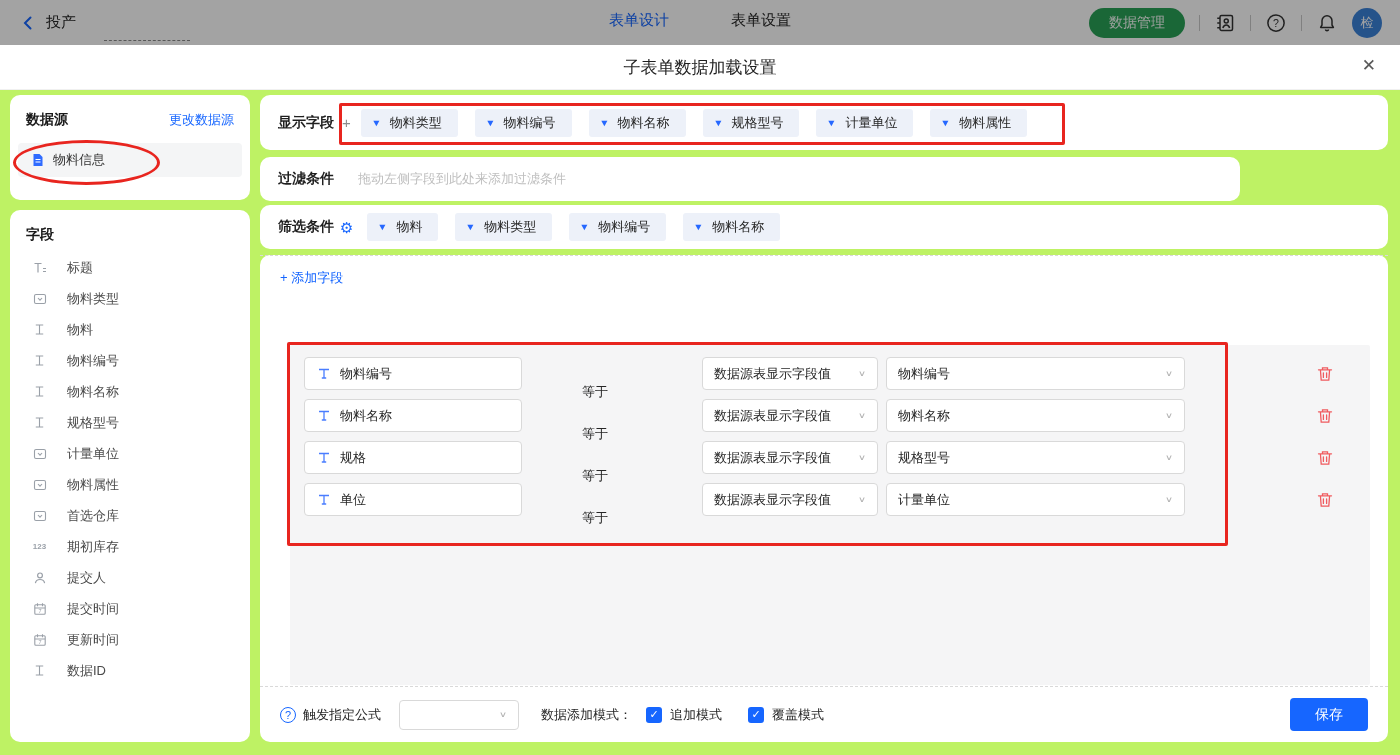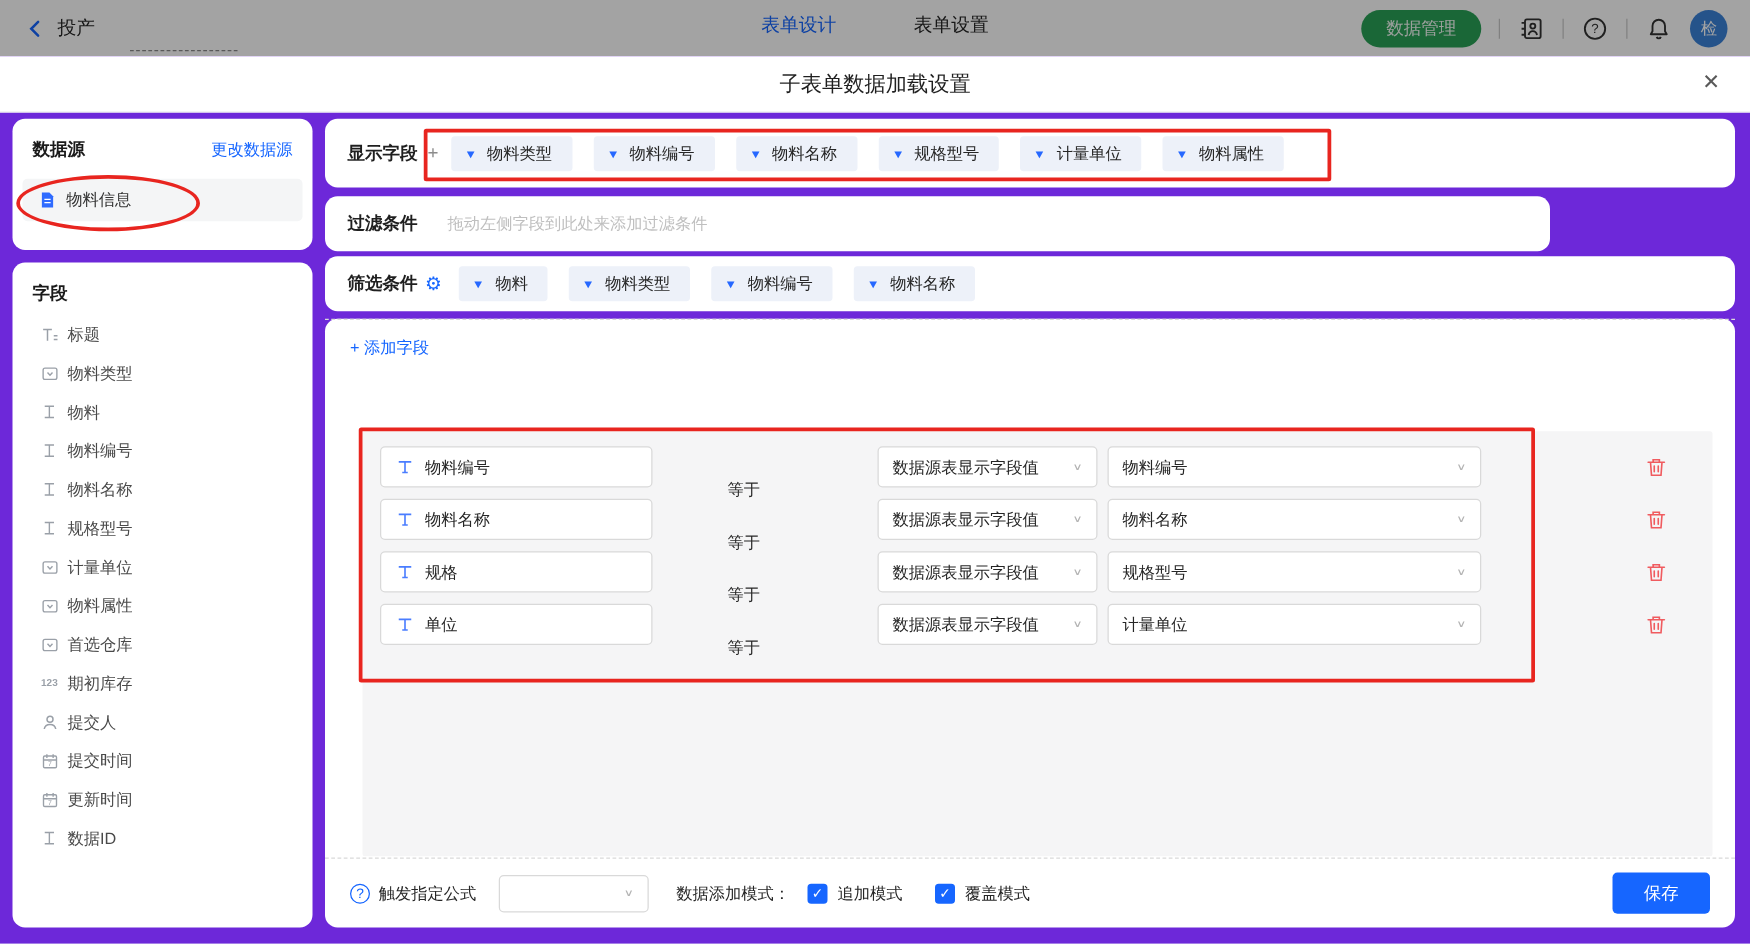--- a/index.html
+++ b/index.html
@@ -20,40 +20,40 @@
   .topbar-right { margin-left:auto; display:flex; align-items:center; gap:14px; padding-right:18px; }
   .pill-btn { background:#2aa157; color:#f2faf4; font-size:14px; border:none; border-radius:16px;
               height:30px; padding:0 20px; display:flex; align-items:center; }
   .tb-divider { width:1px; height:16px; background:#c9c9c9; }
   .tb-icon { width:22px; height:22px; display:inline-flex; align-items:center; justify-content:center; }
   .avatar { width:30px; height:30px; border-radius:50%; background:#3b82d8; color:#fff; font-size:13px;
             display:flex; align-items:center; justify-content:center; }
   .dim-overlay { position:absolute; top:0; left:0; width:1400px; height:45px; background:rgba(0,0,0,0.36); z-index:2; }
 
   
-  .modal { position:absolute; top:45px; left:0; width:1400px; height:710px; background:#6d28d9; z-index:3; }
+  .modal { position:absolute; top:45px; left:0; width:1400px; height:710px; background:#bef264; z-index:3; }
   .modal-titlebar { position:absolute; top:0; left:0; width:100%; height:45px; background:#fff;
                     display:flex; align-items:center; justify-content:center; border-bottom:1px solid #f0f0f0; }
   .modal-title { font-size:17px; font-weight:500; color:#1f1f1f; }
   .modal-close { position:absolute; right:24px; top:12px; font-size:17px; color:#595959; cursor:pointer;
                  background:none; border:none; line-height:1; }
 
   .card { position:absolute; background:#fff; border-radius:10px; }
 
   
   .ds-card   { left:10px;  top:50px;  width:240px; height:105px; }
   .ds-head { display:flex; align-items:center; justify-content:space-between; padding:16px 16px 10px 16px; }
   .ds-heading { font-size:14px; font-weight:bold; color:#1a1a1a; }
   .ds-change { font-size:13px; color:#1666ff; text-decoration:none; }
   .ds-item { margin:4px 8px; height:34px; background:#f4f5f6; border-radius:4px;
              display:flex; align-items:center; gap:8px; padding:0 12px; font-size:13px; color:#333; }
 
   .fields-card { left:10px; top:165px; width:240px; height:532px; }
   .fields-heading { font-size:14px; font-weight:bold; color:#1a1a1a; padding:16px 16px 8px 16px; }
-  .field-item { height:31px; display:flex; align-items:center; gap:7px; padding:0 16px 0 22px;
+  .field-item { height:31px; display:flex; align-items:center; gap:20px; padding:0 16px 0 22px;
                 font-size:13px; color:#4a4a4a; }
   .f-ic { width:15px; height:15px; display:inline-flex; align-items:center; justify-content:center; flex:0 0 15px; }
   .num-ic { font-size:8px; color:#9aa0a8; letter-spacing:0; font-weight:bold; }
 
   
   .display-card { left:260px; top:50px;  width:1128px; height:55px; display:flex; align-items:center; padding:0 18px; }
   .row-label { font-size:14px; font-weight:bold; color:#1f1f1f; white-space:nowrap; }
   .plus-mini { color:#8c8c8c; font-size:15px; margin:0 10px 0 8px; }
   .tags { display:flex; align-items:center; gap:17px; }
   .tag { height:28px; display:inline-flex; align-items:center; gap:9px; padding:0 16px 0 11px;

